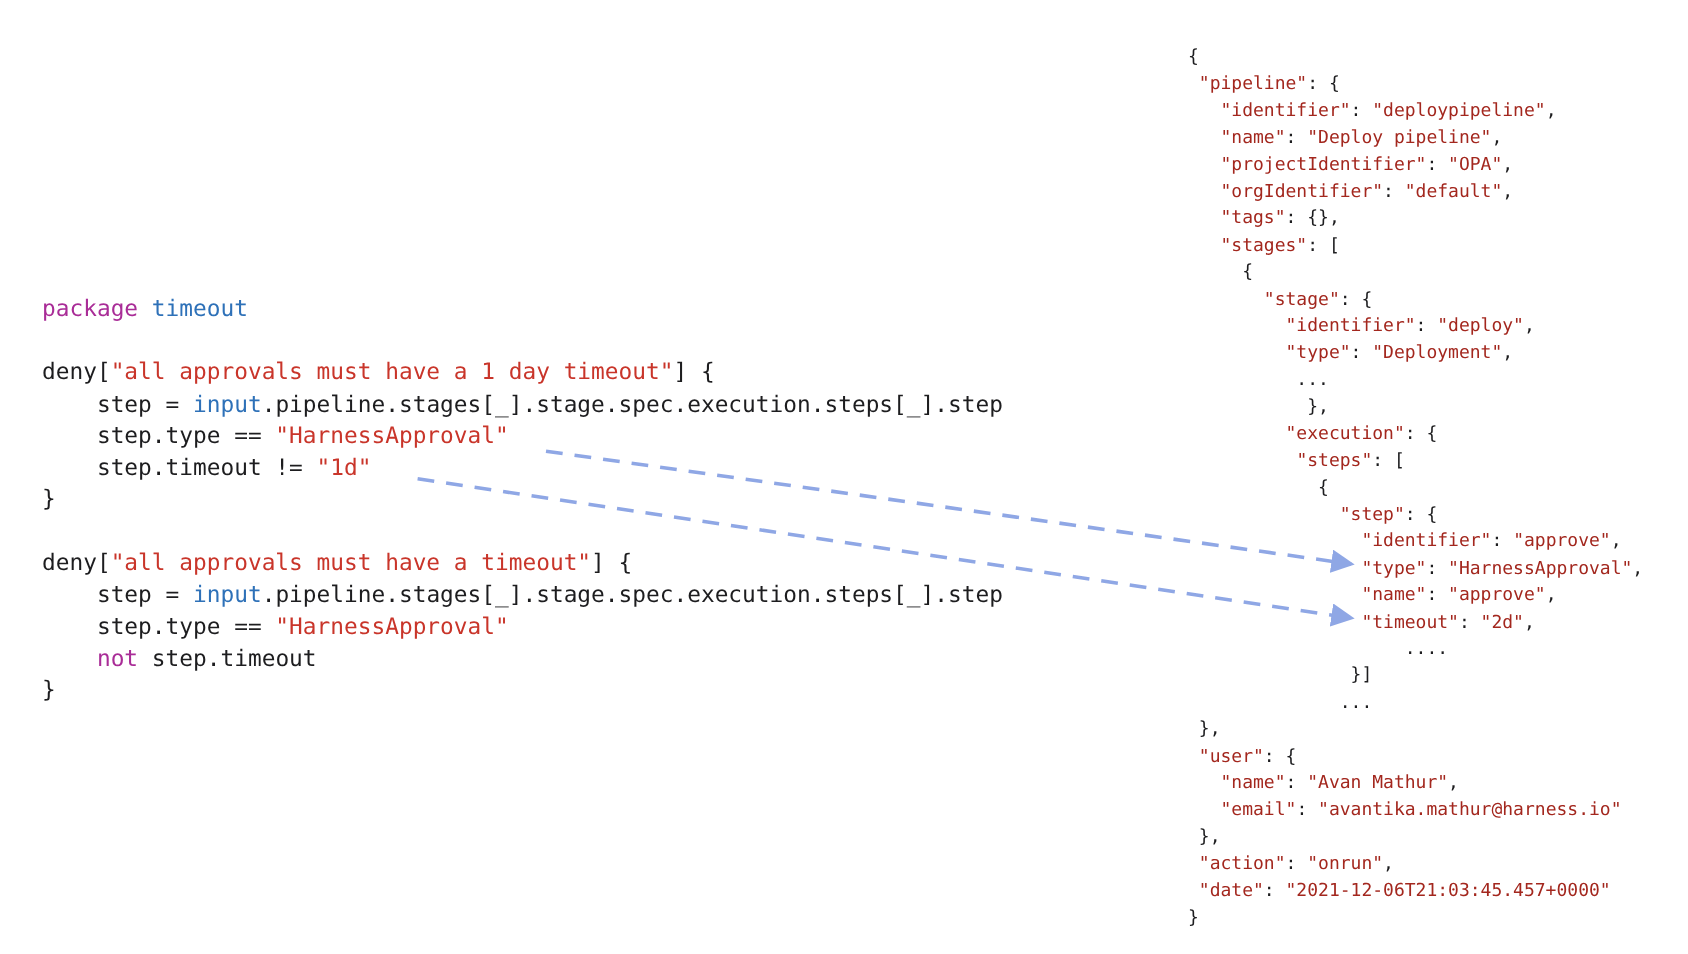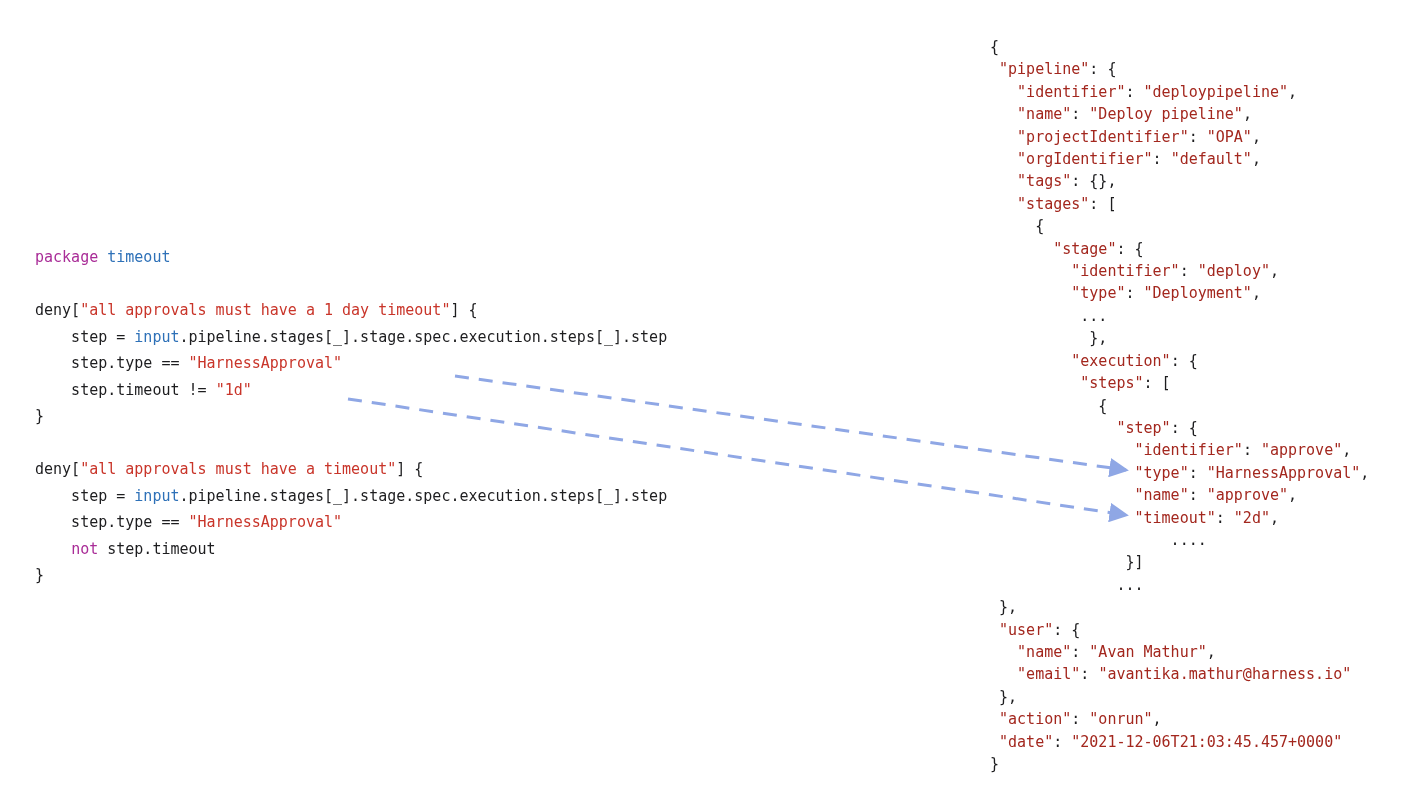--- a/index.html
+++ b/index.html
@@ -17,21 +17,21 @@
     background: #ffffff;
     font-family: "DejaVu Sans Mono", "Liberation Mono", monospace;
   }
   .code {
     position: absolute;
     white-space: pre;
   }
   #rego {
     left: 35px;
     top: 244px;
-    font-size: 15px;
+    font-size: 19px;
     line-height: 26.5px;
     letter-spacing: 0;
   }
   #jsondoc {
     left: 990px;
     top: 36px;
     font-size: 15px;
     line-height: 22.4px;
   }
   .code-line { white-space: pre; }

